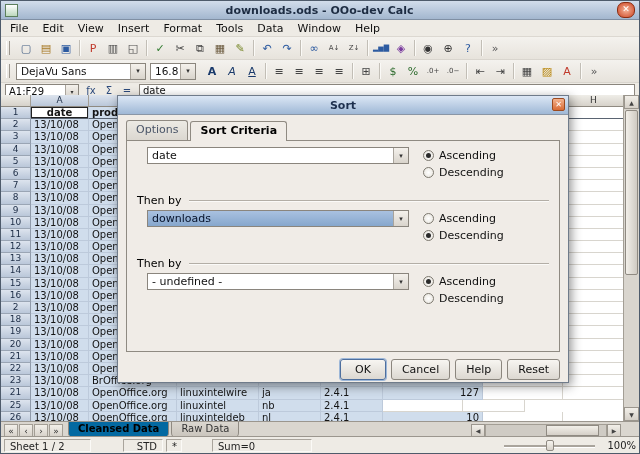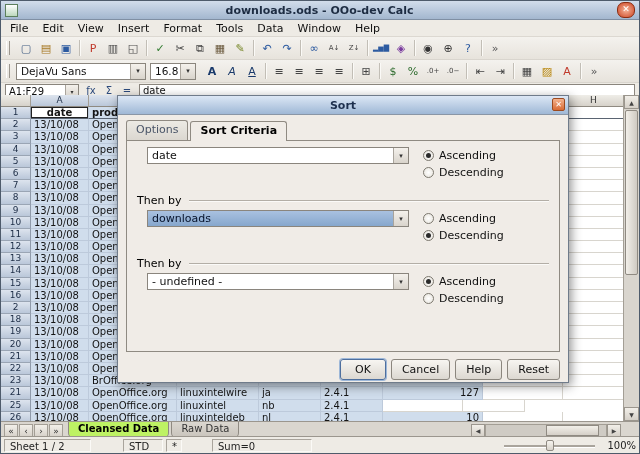--- a/index.html
+++ b/index.html
@@ -68,21 +68,21 @@
     border:1px solid #8f8a82;box-sizing:border-box;border-radius:2px;}
   
   .tabstrip{position:absolute;top:420px;left:0;width:100%;height:17px;background:#dad6cf;border-top:1px solid #9b968e;
     box-sizing:border-box;display:flex;align-items:center;padding:0 2px;}
   .tab-nav{display:flex;}
   .nav-btn{width:14px;height:13px;box-sizing:border-box;margin-left:1px;font-size:9px;line-height:12px;text-align:center;
     color:#333;background:linear-gradient(#f2efe9,#d8d3cb);border:1px solid #a39e95;}
   .sheet-tabs{display:flex;margin-left:3px;}
   .sheet-tab{height:15px;padding:0 9px;font-size:10px;line-height:14px;color:#333;margin-left:2px;
     background:linear-gradient(#dbd7d0,#c9c4bc);border:1px solid #8f8a82;border-top:none;border-radius:0 0 5px 5px;}
-  .sheet-tab.active{background:#bef264;font-weight:bold;color:#000;}
+  .sheet-tab.active{background:#0369a1;font-weight:bold;color:#000;}
   .tab-filler{flex:1;}
   .hscroll{display:flex;align-items:center;width:150px;height:15px;margin-right:16px;}
   .h-track{flex:1;height:13px;background:#cfcbc4;border:1px solid #a39e95;position:relative;box-sizing:border-box;}
   .h-thumb{position:absolute;left:50%;width:44%;top:0;bottom:0;background:linear-gradient(#f2efe9,#d5d0c8);border:1px solid #8f8a82;box-sizing:border-box;}
   
   .statusbar{position:absolute;bottom:0;left:0;width:100%;height:17px;box-sizing:border-box;background:#eeebe5;
     border-top:1px solid #9b968e;display:flex;align-items:center;padding:0 3px;gap:3px;font-size:10px;}
   .sb-cell{height:13px;line-height:11px;padding:1px 5px 0;box-sizing:border-box;border:1px solid;
     border-color:#a9a49c #fbfaf7 #fbfaf7 #a9a49c;color:#222;white-space:nowrap;overflow:hidden;}
   .sb-gap{flex:none;}
@@ -642,21 +642,21 @@
       <div class="h-track">
         <div class="h-thumb"></div>
       </div>
       <div class="sb-btn">▶</div>
     </div>
   </div>
 
   <div class="statusbar">
     <div class="sb-cell" style="width:87px">Sheet 1 / 2</div>
     <div class="sb-gap" style="width:26px"></div>
-    <div class="sb-cell" style="width:40px;text-align:left">STD</div>
+    <div class="sb-cell" style="width:40px;text-align:right">STD</div>
     <div class="sb-cell" style="width:16px;text-align:center">*</div>
     <div class="sb-gap" style="width:24px"></div>
     <div class="sb-cell" style="width:100px">Sum=0</div>
     <div class="sb-flex"></div>
     <div class="zoom-slider">
       <div class="z-track"></div>
       <div class="z-tick"></div>
       <div class="z-thumb"></div>
     </div>
     <div class="sb-zoom">100%</div>

